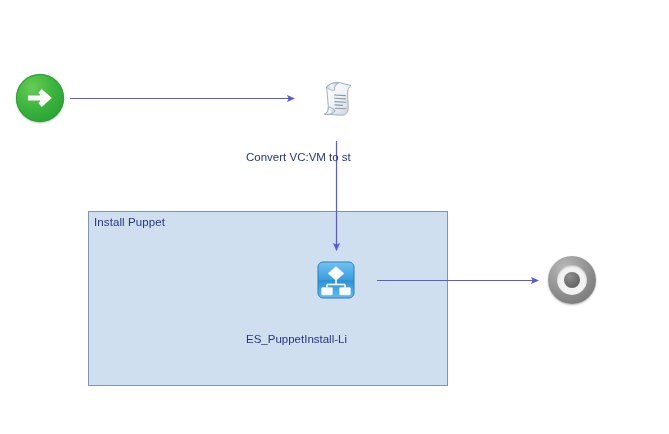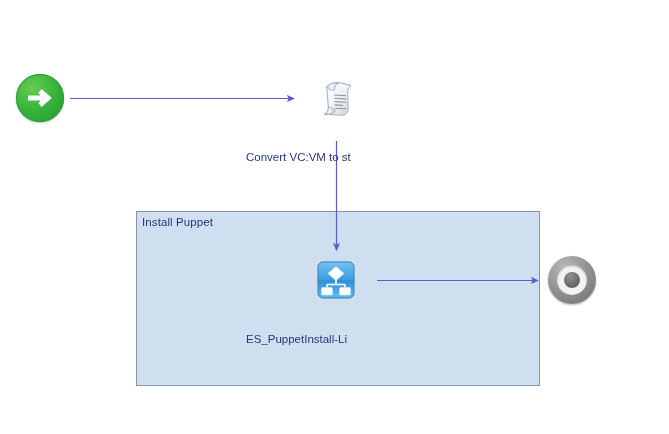--- a/index.html
+++ b/index.html
@@ -44,23 +44,22 @@
 
   #lane-convert {
     left: 88px;
     top: 31px;
     width: 404px;
     height: 168px;
   }
   #lane-install {
     left: 88px;
     top: 211px;
-    width: 404px;
+    width: 360px;
     height: 175px;
-    margin-left: 48px;
   }
 
   
   #connectors {
     position: absolute;
     left: 0; top: 0;
     width: 669px;
     height: 434px;
     pointer-events: none;
   }

